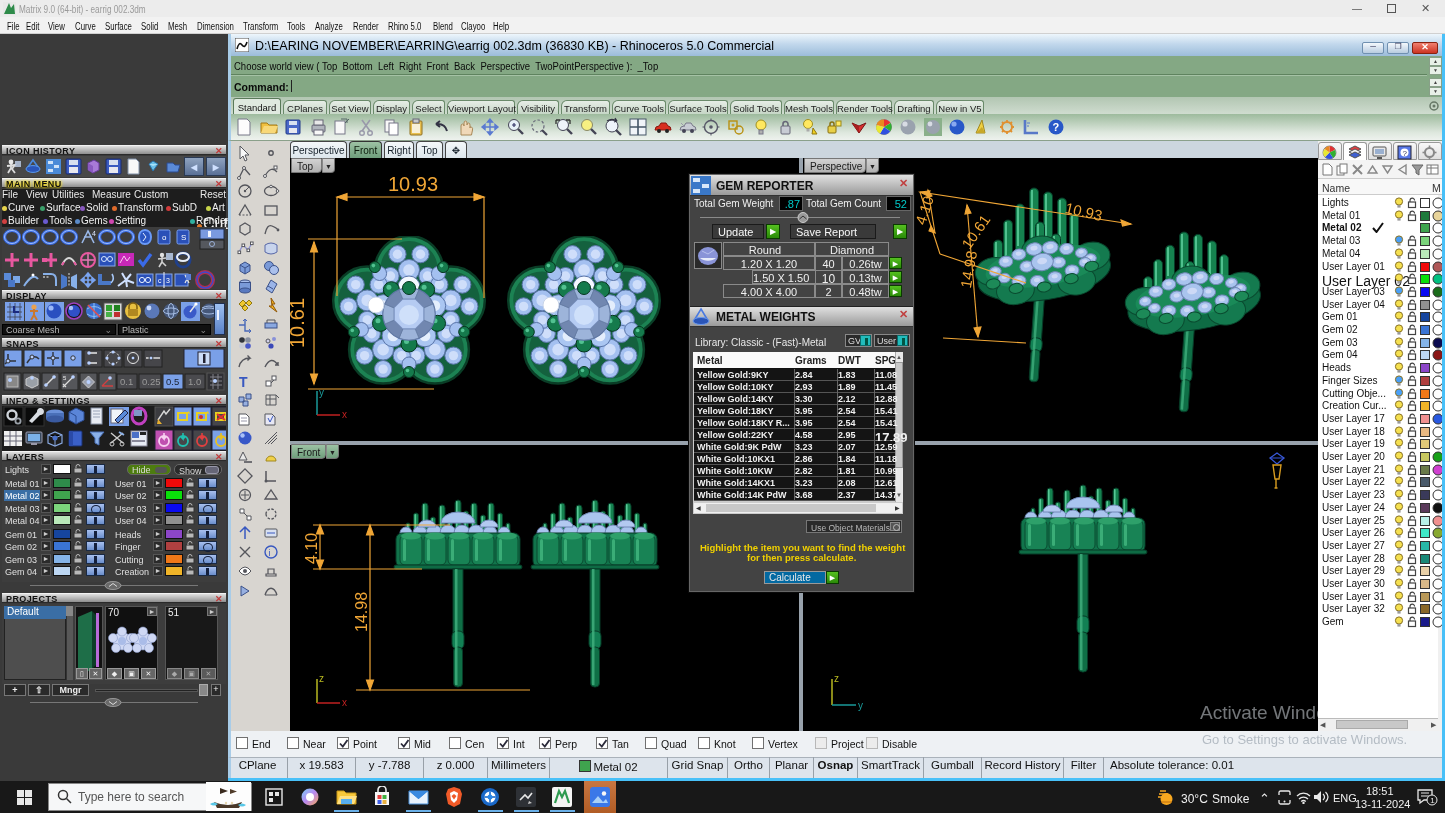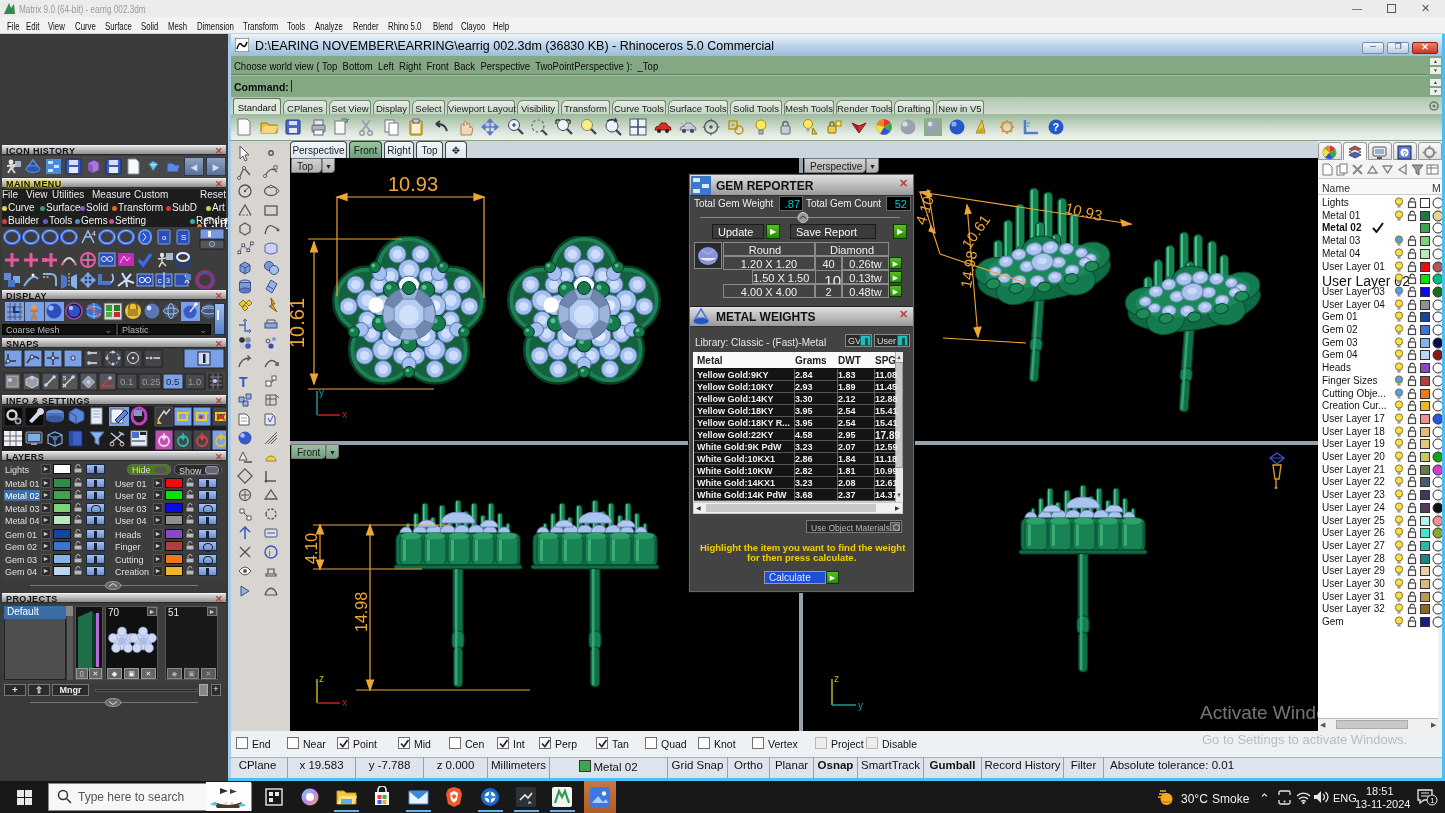--- a/index.html
+++ b/index.html
@@ -1704,21 +1704,21 @@
     <path d="M4 14 a10 7 0 0 0 16 0 Z" fill="#e8ecfa"></path>
     <path d="M6 7 l6 3 l6 -4" stroke="#b8c0ee" fill="none"></path>
   </svg>
 <div class="a" style="left:723px;top:242px;width:92px;height:14px;background:#434343;border:1px solid #8a8a8a;color:#f0f0f0;font-size:11px;text-align:center;padding:2px 8px 0 0;">Round</div>
 <div class="a" style="left:815px;top:242px;width:74px;height:14px;background:#434343;border:1px solid #8a8a8a;color:#f0f0f0;font-size:11px;text-align:center;padding:2px 0 0 0;">Diamond</div>
 <div class="a" style="left:723px;top:256px;width:92px;height:14px;background:#434343;border:1px solid #8a8a8a;color:#f0f0f0;font-size:11px;text-align:center;padding:2px 0 0 0;">1.20 X 1.20</div>
 <div class="a" style="left:815px;top:256px;width:27px;height:14px;background:#434343;border:1px solid #8a8a8a;color:#f0f0f0;font-size:11px;text-align:center;padding:2px 0 12px 0;">40</div>
 <div class="a" style="left:842px;top:256px;width:47px;height:14px;background:#434343;border:1px solid #8a8a8a;color:#f0f0f0;font-size:11px;text-align:center;padding:2px 0 0 0;">0.26tw</div>
 <div class="a" style="left:889px;top:257px;width:13px;height:12px;background:linear-gradient(#55c020,#2a8a08);border:1px solid #0a3a00;color:#fff;font-size:7px;text-align:center;padding-top:2px;">▶</div>
 <div class="a" style="left:723px;top:270px;width:92px;height:14px;background:#434343;border:1px solid #8a8a8a;color:#f0f0f0;font-size:11px;text-align:left;padding:2px 0 4px 0;margin-left:29px;">1.50 X 1.50</div>
-<div class="a" style="left:815px;top:270px;width:27px;height:14px;background:#434343;border:1px solid #8a8a8a;color:#f0f0f0;font-size:15px;text-align:right;padding:2px 0 0 0;">10</div>
+<div class="a" style="left:815px;top:270px;width:27px;height:14px;background:#434343;border:1px solid #8a8a8a;color:#f0f0f0;font-size:12px;text-align:center;padding:2px 0 0 0;">10</div>
 <div class="a" style="left:842px;top:270px;width:47px;height:14px;background:#434343;border:1px solid #8a8a8a;color:#f0f0f0;font-size:11px;text-align:center;padding:2px 0 0 0;">0.13tw</div>
 <div class="a" style="left:889px;top:271px;width:13px;height:12px;background:linear-gradient(#55c020,#2a8a08);border:1px solid #0a3a00;color:#fff;font-size:7px;text-align:center;padding-top:2px;">▶</div>
 <div class="a" style="left:723px;top:284px;width:92px;height:14px;background:#434343;border:1px solid #8a8a8a;color:#f0f0f0;font-size:11px;text-align:center;padding:2px 0 0 0;">4.00 X 4.00</div>
 <div class="a" style="left:815px;top:284px;width:27px;height:14px;background:#434343;border:1px solid #8a8a8a;color:#f0f0f0;font-size:11px;text-align:center;padding:2px 0 0 0;">2</div>
 <div class="a" style="left:842px;top:284px;width:47px;height:14px;background:#434343;border:1px solid #8a8a8a;color:#f0f0f0;font-size:11px;text-align:center;padding:2px 0 0 0;">0.48tw</div>
 <div class="a" style="left:889px;top:285px;width:13px;height:12px;background:linear-gradient(#55c020,#2a8a08);border:1px solid #0a3a00;color:#fff;font-size:7px;text-align:center;padding-top:2px;">▶</div>
 <div class="a" style="left:690px;top:306px;width:223px;height:21px;background:linear-gradient(#e0e0e0,#9a9a9a);border-top:1px solid #222;border-bottom:1px solid #333;"></div>
 <svg class="a" style="left:691px;top:307px" width="20" height="19">
     <path d="M10 2 L16 12 H4 Z" fill="none" stroke="#4a7ae0" stroke-width="1.6"></path>
     <ellipse cx="10" cy="14" rx="8" ry="3.5" fill="#2a55b8" stroke="#6a9af0"></ellipse>
@@ -1766,21 +1766,21 @@
 <div class="a" style="left:875px;top:407px;font-size:9px;font-weight:bold;color:#f0f0f0;">15.41</div>
 <div class="a" style="left:694px;top:417px;width:201px;height:12px;background:#141414;border-bottom:1px solid #555;"></div>
 <div class="a" style="left:697px;top:419px;font-size:9px;font-weight:bold;color:#f0f0f0;white-space:nowrap;">Yellow Gold:18KY R...</div>
 <div class="a" style="left:795px;top:419px;font-size:9px;font-weight:bold;color:#f0f0f0;">3.95</div>
 <div class="a" style="left:838px;top:419px;font-size:9px;font-weight:bold;color:#f0f0f0;">2.54</div>
 <div class="a" style="left:875px;top:419px;font-size:9px;font-weight:bold;color:#f0f0f0;">15.41</div>
 <div class="a" style="left:694px;top:429px;width:201px;height:12px;background:#141414;border-bottom:1px solid #555;"></div>
 <div class="a" style="left:697px;top:431px;font-size:9px;font-weight:bold;color:#f0f0f0;white-space:nowrap;">Yellow Gold:22KY</div>
 <div class="a" style="left:795px;top:431px;font-size:9px;font-weight:bold;color:#f0f0f0;">4.58</div>
 <div class="a" style="left:838px;top:431px;font-size:9px;font-weight:bold;color:#f0f0f0;">2.95</div>
-<div class="a" style="left:875px;top:431px;font-size:10px;font-weight:bold;color:#f0f0f0;">17.89</div>
+<div class="a" style="left:875px;top:431px;font-size:13px;font-weight:bold;color:#f0f0f0;">17.89</div>
 <div class="a" style="left:694px;top:441px;width:201px;height:12px;background:#141414;border-bottom:1px solid #555;"></div>
 <div class="a" style="left:697px;top:443px;font-size:9px;font-weight:bold;color:#f0f0f0;white-space:nowrap;">White Gold:9K PdW</div>
 <div class="a" style="left:795px;top:443px;font-size:9px;font-weight:bold;color:#f0f0f0;">3.23</div>
 <div class="a" style="left:838px;top:443px;font-size:9px;font-weight:bold;color:#f0f0f0;">2.07</div>
 <div class="a" style="left:875px;top:443px;font-size:9px;font-weight:bold;color:#f0f0f0;">12.59</div>
 <div class="a" style="left:694px;top:453px;width:201px;height:12px;background:#141414;border-bottom:1px solid #555;"></div>
 <div class="a" style="left:697px;top:455px;font-size:9px;font-weight:bold;color:#f0f0f0;white-space:nowrap;">White Gold:10KX1</div>
 <div class="a" style="left:795px;top:455px;font-size:9px;font-weight:bold;color:#f0f0f0;">2.86</div>
 <div class="a" style="left:838px;top:455px;font-size:9px;font-weight:bold;color:#f0f0f0;">1.84</div>
 <div class="a" style="left:875px;top:455px;font-size:9px;font-weight:bold;color:#f0f0f0;">11.18</div>
@@ -1805,21 +1805,21 @@
 <div class="a" style="left:693px;top:502px;width:210px;height:12px;background:#f0f0f0;border:1px solid #ccc;"></div>
 <div class="a" style="left:696px;top:505px;font-size:6px;color:#333;">◀</div>
 <div class="a" style="left:895px;top:505px;font-size:6px;color:#333;">▶</div>
 <div class="a" style="left:706px;top:504px;width:170px;height:8px;background:#c8c8c8;"></div>
 <div class="a" style="left:806px;top:520px;width:96px;height:13px;background:#2a2a2a;border:1px solid #777;color:#b8b8b8;font-size:8.5px;padding:2.5px 0 0 4px;">Use Object Materials</div>
 <div class="a" style="left:890px;top:522px;width:10px;height:9px;background:#555;border:1px solid #888;">
     <div style="position:absolute;left:2px;top:1px;width:5px;height:5px;border:1px solid #bbb;border-radius:50%;"></div>
   </div>
 <div class="a" style="left:700px;top:543px;font-size:9.5px;font-weight:bold;color:#f0d000;">Highlight the item you want to find the weight</div>
 <div class="a" style="left:747px;top:553px;font-size:9.5px;font-weight:bold;color:#f0d000;">for then press calculate.</div>
-<div class="a" style="left:764px;top:571px;width:62px;height:13px;background:#1d4ed8;border:1px solid #999;color:#e8e8e8;font-size:10px;padding:1px 0 0 4px;">Calculate</div>
+<div class="a" style="left:764px;top:571px;width:62px;height:13px;background:#0369a1;border:1px solid #999;color:#e8e8e8;font-size:10px;padding:1px 0 0 4px;">Calculate</div>
 <div class="a" style="left:826px;top:571px;width:13px;height:13px;background:linear-gradient(#55c020,#2a8a08);border:1px solid #0a3a00;color:#fff;font-size:7px;text-align:center;padding-top:2px;">▶</div>
 <div class="a" style="left:1318px;top:141px;width:124px;height:590px;background:#f0f0f0;"></div>
 <div class="a" style="left:1318px;top:142px;width:24px;height:18px;background:linear-gradient(#f8f8f8,#e0e0e0);border:1px solid #999;border-bottom:1px solid #999;border-radius:3px 3px 0 0;"></div>
 <svg class="a" style="left:1322px;top:145px" width="15" height="15">
     <circle cx="7.5" cy="7.5" r="6.5" fill="#fff" stroke="#888"></circle>
     <path d="M7.5 7.5 L7.5 1 A6.5 6.5 0 0 1 13 5 Z" fill="#e03030"></path>
     <path d="M7.5 7.5 L13 5 A6.5 6.5 0 0 1 11 13 Z" fill="#30b030"></path>
     <path d="M7.5 7.5 L11 13 A6.5 6.5 0 0 1 3 12 Z" fill="#3050e0"></path>
     <path d="M7.5 7.5 L3 12 A6.5 6.5 0 0 1 2.5 4 Z" fill="#e8e830"></path>
     <path d="M7.5 7.5 L2.5 4 A6.5 6.5 0 0 1 7.5 1 Z" fill="#e88820"></path>
@@ -2372,21 +2372,21 @@
 <div class="a" style="left:288px;top:757px;width:68px;height:21px;border-right:1px solid #98a0a8;font-size:11.5px;color:#111;text-align:center;padding:3px 0 0 0;">x 19.583</div>
 <div class="a" style="left:356px;top:757px;width:68px;height:21px;border-right:1px solid #98a0a8;font-size:11.5px;color:#111;text-align:center;padding:3px 0 0 0;">y -7.788</div>
 <div class="a" style="left:424px;top:757px;width:64px;height:21px;border-right:1px solid #98a0a8;font-size:11.5px;color:#111;text-align:center;padding:3px 0 0 0;">z 0.000</div>
 <div class="a" style="left:488px;top:757px;width:62px;height:21px;border-right:1px solid #98a0a8;font-size:11.5px;color:#111;text-align:center;padding:3px 0 0 0;">Millimeters</div>
 <div class="a" style="left:550px;top:757px;width:118px;height:21px;border-right:1px solid #98a0a8;font-size:11.5px;color:#111;text-align:center;padding:3px 0 0 0;"><span style="display:inline-block;width:10px;height:10px;background:#3fa44e;border:1px solid #333;margin:0 2px -1px 0;"></span>Metal 02</div>
 <div class="a" style="left:668px;top:757px;width:60px;height:21px;border-right:1px solid #98a0a8;font-size:11.5px;color:#111;text-align:center;padding:3px 0 0 0;">Grid Snap</div>
 <div class="a" style="left:728px;top:757px;width:42px;height:21px;border-right:1px solid #98a0a8;font-size:11.5px;color:#111;text-align:center;padding:3px 0 0 0;">Ortho</div>
 <div class="a" style="left:770px;top:757px;width:44px;height:21px;border-right:1px solid #98a0a8;font-size:11.5px;color:#111;text-align:center;padding:3px 0 0 0;">Planar</div>
 <div class="a" style="left:814px;top:757px;width:44px;height:21px;border-right:1px solid #98a0a8;font-size:11.5px;color:#111;text-align:center;padding:3px 0 0 0;font-weight:bold;">Osnap</div>
 <div class="a" style="left:858px;top:757px;width:66px;height:21px;border-right:1px solid #98a0a8;font-size:11.5px;color:#111;text-align:center;padding:3px 0 0 0;">SmartTrack</div>
-<div class="a" style="left:924px;top:757px;width:58px;height:21px;border-right:1px solid #98a0a8;font-size:11.5px;color:#111;text-align:center;padding:3px 0 0 0;font-weight:bold;">Gumball</div>
+<div class="a" style="left:924px;top:757px;width:58px;height:21px;border-right:1px solid #98a0a8;font-size:11.5px;color:#111;text-align:center;padding:3px 0 0 0;font-weight:normal;">Gumball</div>
 <div class="a" style="left:982px;top:757px;width:82px;height:27px;border-right:1px solid #98a0a8;font-size:11.5px;color:#111;text-align:center;padding:3px 0 0 0;">Record History</div>
 <div class="a" style="left:1064px;top:757px;width:40px;height:21px;border-right:1px solid #98a0a8;font-size:11.5px;color:#111;text-align:center;padding:3px 0 0 0;">Filter</div>
 <div class="a" style="left:1104px;top:757px;width:341px;height:21px;border-right:1px solid #98a0a8;font-size:11.5px;color:#111;text-align:left;padding:3px 0 0 6px;">Absolute tolerance: 0.01</div>
 <div class="a" style="left:228px;top:778px;width:1217px;height:3px;background:#48c0f8;"></div>
 <div class="a" style="left:1442px;top:34px;width:3px;height:747px;background:#48c0f8;"></div>
 <div class="a" style="left:0px;top:781px;width:1445px;height:32px;background:#181818;"></div>
 <svg class="a" style="left:17px;top:790px" width="15" height="15">
     <rect x="0" y="0" width="7" height="7" fill="#e8e8e8"></rect>
     <rect x="8" y="0" width="7" height="7" fill="#e8e8e8"></rect>
     <rect x="0" y="8" width="7" height="7" fill="#e8e8e8"></rect>

